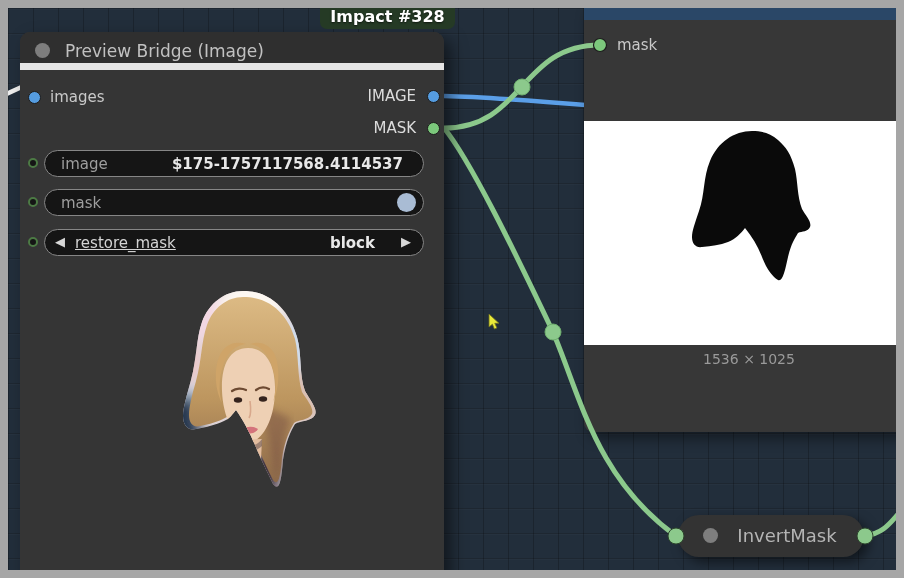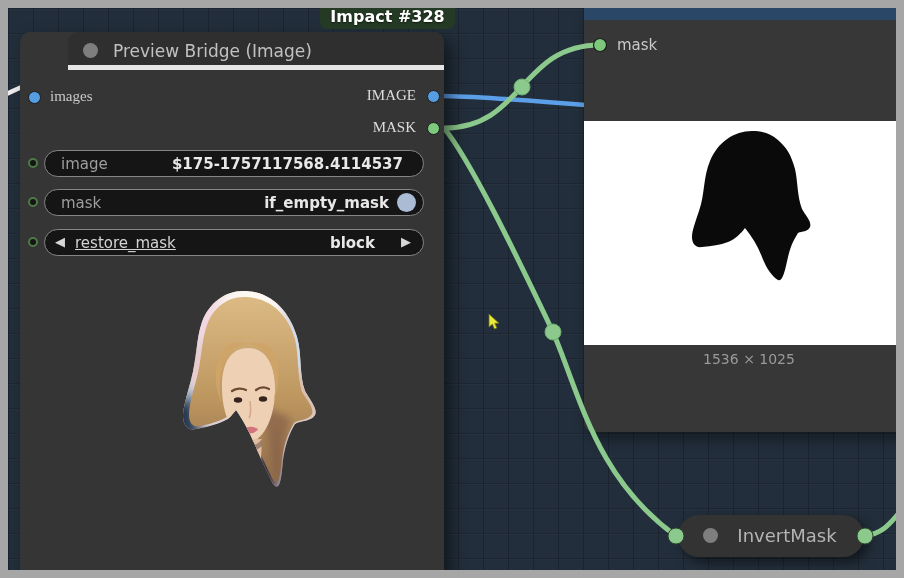--- a/index.html
+++ b/index.html
@@ -26,32 +26,32 @@
   .cursor-layer { z-index:6; }
 
   
   .pbnode {
     position:absolute; left:12px; top:24px; width:424px; height:620px;
     background:#353535; border-radius:10px 10px 0 0;
     box-shadow:7px 7px 16px rgba(0,0,0,0.5);
   }
   .pb-titlebar {
     position:relative; height:38px; background:#2f2f2f;
-    border-radius:10px 10px 0 0; border-bottom:5px solid #e5e5e5;margin-left:48px;
+    border-radius:10px 10px 0 0; border-bottom:7px solid #e5e5e5;
   }
   .collapse-dot {
     position:absolute; width:15px; height:15px; border-radius:50%;
     background:#7e7e7e;
   }
   .pb-titlebar .collapse-dot { left:15px; top:11px; }
   .pb-title {
     position:absolute; left:45px; top:9px; font-size:17px; color:#c1c1c1;
     white-space:nowrap;
   }
-  .slot-label { position:absolute; font-size:15px; color:#c9c9c9; white-space:nowrap;font-family:Liberation Serif, serif; }
+  .slot-label { position:absolute; font-size:15px; color:#c9c9c9; white-space:nowrap; }
   .socket {
     position:absolute; width:13px; height:13px; border-radius:50%;
     border:1px solid #1c1c1c;
   }
   .socket.blue { background:#559ce0; }
   .socket.green { background:#7cc87c; }
   .mini-socket {
     position:absolute; width:10px; height:10px; border-radius:50%;
     background:#151515; border:2px solid #4c7a44;
   }
@@ -162,21 +162,20 @@
       <span class="mini-socket" style="left:8px; top:165px;"></span>
       <span class="mini-socket" style="left:8px; top:205px;"></span>
 
       <div class="widget" style="top:117.5px;">
         <span class="wlabel">image</span>
         <span class="wvalue">$175-1757117568.4114537</span>
       </div>
 
       <div class="widget" style="top:156.5px;">
         <span class="wlabel">mask</span>
-        <span class="wvalue" style="right:34px;">if_empty_mask</span>
         <span class="toggle-circle"></span>
       </div>
 
       <div class="widget" style="top:196.5px;">
         <span class="combo-arrow" style="left:10px;">◀</span>
         <span class="wlabel" style="left:30px; color:#d4d4d4;text-decoration:underline;">restore_mask</span>
         <span class="wvalue" style="right:48px;">block</span>
         <span class="combo-arrow" style="right:12px;">▶</span>
       </div>
 

